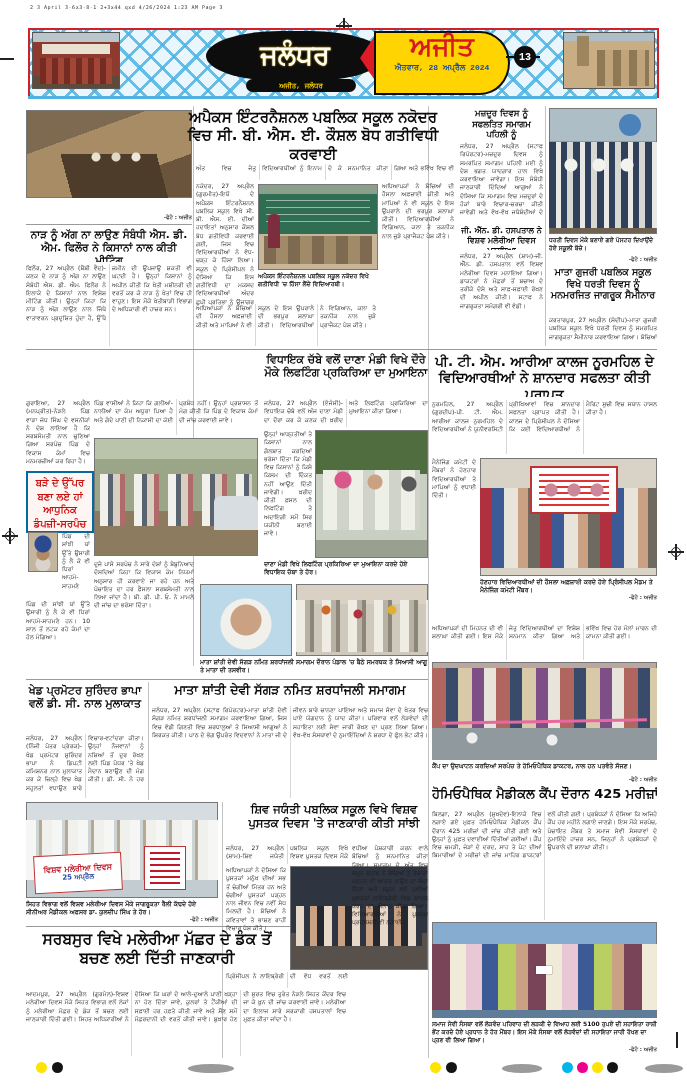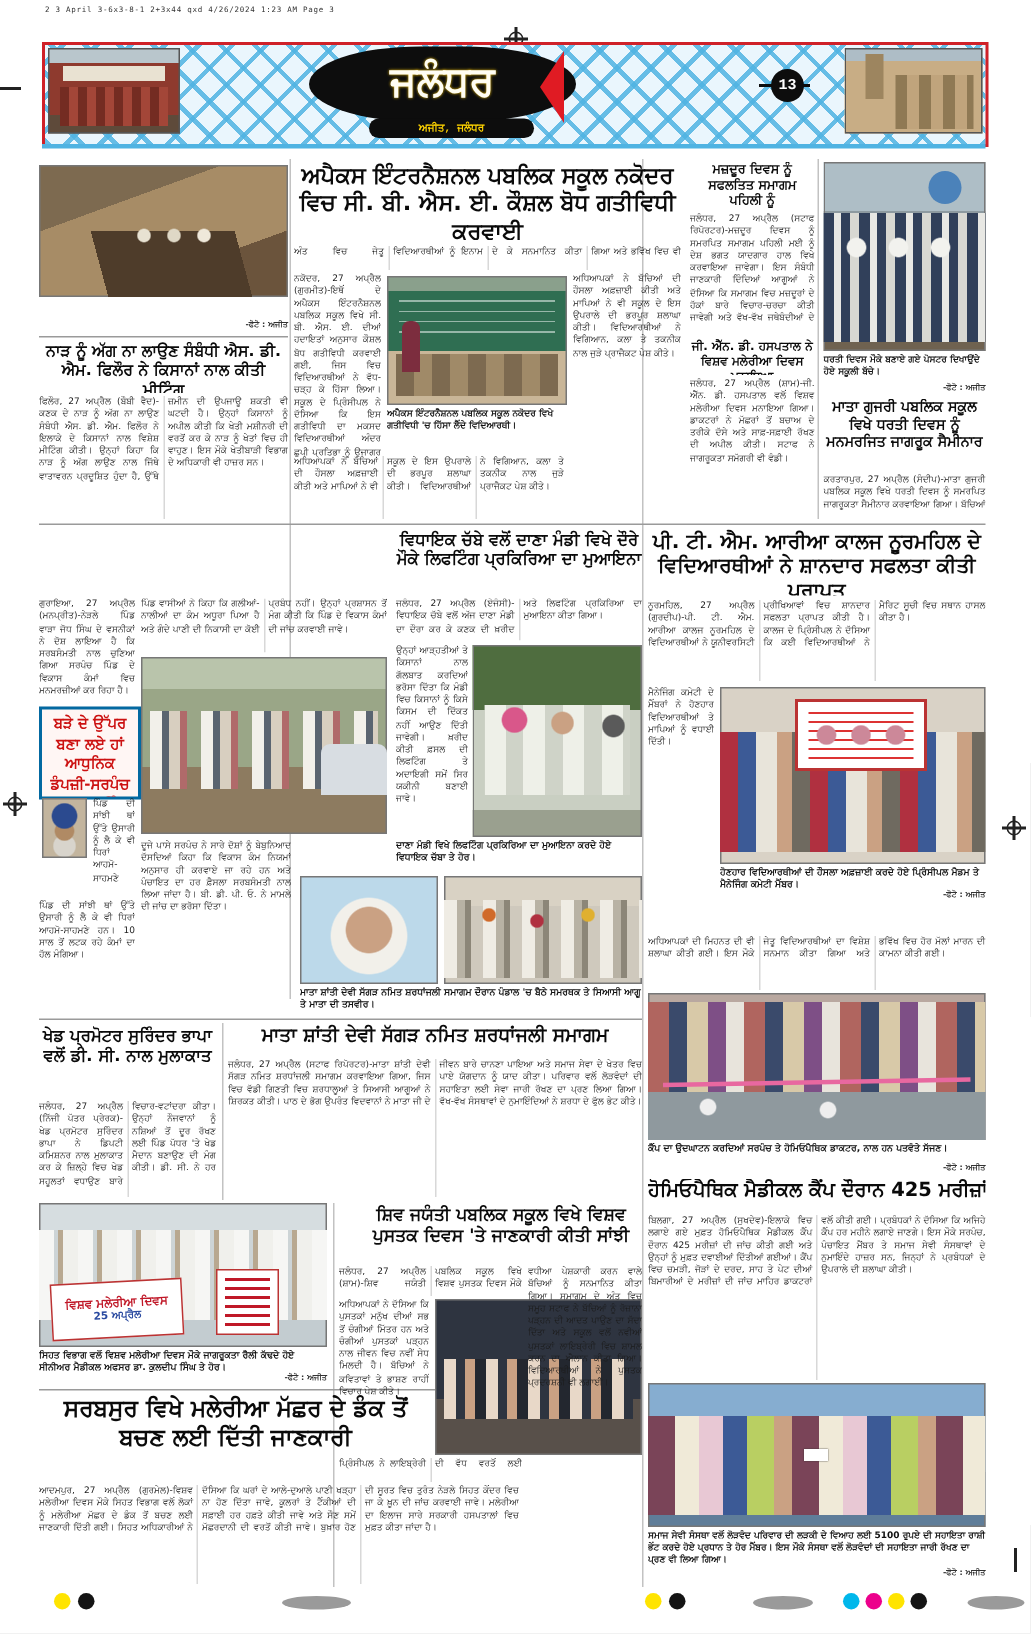--- a/index.html
+++ b/index.html
@@ -68,20 +68,25 @@
          display:flex;align-items:center;justify-content:center;">
       <span style="color:#fffdf3;font-weight:bold;font-size:27px;text-shadow:0 0 2px #f6c40a;">ਜਲੰਧਰ</span>
     </div>
     <div class="abs" style="left:216px;top:49px;width:110px;height:13px;background:#0d0d0d;border-radius:7px;
          display:flex;align-items:center;justify-content:center;">
       <span style="color:#ffd400;font-size:7px;font-weight:bold;">ਅਜੀਤ, ਜਲੰਧਰ</span>
     </div>
 
     <div class="abs" style="left:330px;top:4px;width:16px;height:48px;background:#e01b23;clip-path:polygon(100% 0,0 50%,100% 100%);"></div>
 
+    <div class="abs" style="left:344px;top:1px;width:132px;height:60px;background:#ffd400;border:2px solid #0d0d0d;
+         border-radius:0 30px 30px 0 / 0 50% 50% 0;">
+      <div style="text-align:center;color:#d71920;font-weight:bold;font-size:26px;line-height:1.1;margin-top:1px;">ਅਜੀਤ</div>
+      <div style="text-align:center;color:#1a4fa0;font-weight:bold;font-size:8px;">ਐਤਵਾਰ, 28 ਅਪ੍ਰੈਲ 2024</div>
+    </div>
     <div class="abs" style="left:476px;top:26px;width:34px;height:2px;background:#0d0d0d;"></div>
     <div class="abs" style="left:484px;top:16px;width:22px;height:22px;background:#0d0d0d;border-radius:50%;
          display:flex;align-items:center;justify-content:center;">
       <span style="color:#fff;font-size:10px;font-weight:bold;">13</span>
     </div>
   </div>
   <div class="abs" style="left:28px;top:96px;width:629px;height:3px;background:#4fb3e2;"></div>
 
   <div class="vr" style="left:193px;top:106px;height:560px;"></div>
   <div class="vr" style="left:428px;top:106px;height:952px;"></div>
@@ -95,21 +100,21 @@
     <div class="abs" style="left:60px;top:40px;width:60px;height:14px;background:
       radial-gradient(circle 5px at 10px 7px,#e8e2d2 0 4px,transparent 5px),
       radial-gradient(circle 5px at 30px 7px,#dfd8c6 0 4px,transparent 5px),
       radial-gradient(circle 5px at 50px 7px,#efe8da 0 4px,transparent 5px);"></div>
   </div>
   <div class="abs credit" style="left:120px;top:214px;width:72px;">-ਫੋਟੋ : ਅਜੀਤ</div>
   <div class="hr" style="left:26px;top:224px;width:166px;"></div>
   <div class="abs hl" style="left:26px;top:228px;width:166px;height:34px;font-size:10.5px;">ਨਾੜ ਨੂੰ ਅੱਗ ਨਾ ਲਾਉਣ ਸੰਬੰਧੀ ਐਸ. ਡੀ. ਐਮ. ਫਿਲੌਰ ਨੇ ਕਿਸਾਨਾਂ ਨਾਲ ਕੀਤੀ ਮੀਟਿੰਗ</div>
   <div class="abs body-txt" style="left:26px;top:264px;width:166px;height:82px;column-count:2;">ਫਿਲੌਰ, 27 ਅਪ੍ਰੈਲ (ਬੌਬੀ ਵੈਦ)-ਕਣਕ ਦੇ ਨਾੜ ਨੂੰ ਅੱਗ ਨਾ ਲਾਉਣ ਸੰਬੰਧੀ ਐਸ. ਡੀ. ਐਮ. ਫਿਲੌਰ ਨੇ ਇਲਾਕੇ ਦੇ ਕਿਸਾਨਾਂ ਨਾਲ ਵਿਸ਼ੇਸ਼ ਮੀਟਿੰਗ ਕੀਤੀ। ਉਨ੍ਹਾਂ ਕਿਹਾ ਕਿ ਨਾੜ ਨੂੰ ਅੱਗ ਲਾਉਣ ਨਾਲ ਜਿੱਥੇ ਵਾਤਾਵਰਨ ਪ੍ਰਦੂਸ਼ਿਤ ਹੁੰਦਾ ਹੈ, ਉੱਥੇ ਜ਼ਮੀਨ ਦੀ ਉਪਜਾਊ ਸ਼ਕਤੀ ਵੀ ਘਟਦੀ ਹੈ। ਉਨ੍ਹਾਂ ਕਿਸਾਨਾਂ ਨੂੰ ਅਪੀਲ ਕੀਤੀ ਕਿ ਖੇਤੀ ਮਸ਼ੀਨਰੀ ਦੀ ਵਰਤੋਂ ਕਰ ਕੇ ਨਾੜ ਨੂੰ ਖੇਤਾਂ ਵਿਚ ਹੀ ਵਾਹੁਣ। ਇਸ ਮੌਕੇ ਖੇਤੀਬਾੜੀ ਵਿਭਾਗ ਦੇ ਅਧਿਕਾਰੀ ਵੀ ਹਾਜ਼ਰ ਸਨ।</div>
 
-  <div class="abs hl" style="left:196px;top:108px;width:258px;height:52px;font-size:15px;">ਅਪੈਕਸ ਇੰਟਰਨੈਸ਼ਨਲ ਪਬਲਿਕ ਸਕੂਲ ਨਕੋਦਰ ਵਿਚ ਸੀ. ਬੀ. ਐਸ. ਈ. ਕੌਸ਼ਲ ਬੋਧ ਗਤੀਵਿਧੀ ਕਰਵਾਈ</div>
+  <div class="abs hl" style="left:184px;top:108px;width:258px;height:52px;font-size:15px;">ਅਪੈਕਸ ਇੰਟਰਨੈਸ਼ਨਲ ਪਬਲਿਕ ਸਕੂਲ ਨਕੋਦਰ ਵਿਚ ਸੀ. ਬੀ. ਐਸ. ਈ. ਕੌਸ਼ਲ ਬੋਧ ਗਤੀਵਿਧੀ ਕਰਵਾਈ</div>
   <div class="abs body-txt" style="left:196px;top:164px;width:258px;height:16px;column-count:4;">ਅੰਤ ਵਿਚ ਜੇਤੂ ਵਿਦਿਆਰਥੀਆਂ ਨੂੰ ਇਨਾਮ ਦੇ ਕੇ ਸਨਮਾਨਿਤ ਕੀਤਾ ਗਿਆ ਅਤੇ ਭਵਿੱਖ ਵਿਚ ਵੀ ਅਜਿਹੀਆਂ ਗਤੀਵਿਧੀਆਂ ਜਾਰੀ ਰੱਖਣ ਦਾ ਭਰੋਸਾ ਦਿੱਤਾ ਗਿਆ। ਸਮੂਹ ਸਟਾਫ ਨੇ ਬੱਚਿਆਂ ਦੀ ਮਿਹਨਤ ਦੀ ਪ੍ਰਸ਼ੰਸਾ ਕੀਤੀ।</div>
   <div class="abs body-txt" style="left:196px;top:182px;width:58px;height:126px;column-count:1;">ਨਕੋਦਰ, 27 ਅਪ੍ਰੈਲ (ਗੁਰਮੀਤ)-ਇਥੋਂ ਦੇ ਅਪੈਕਸ ਇੰਟਰਨੈਸ਼ਨਲ ਪਬਲਿਕ ਸਕੂਲ ਵਿਖੇ ਸੀ. ਬੀ. ਐਸ. ਈ. ਦੀਆਂ ਹਦਾਇਤਾਂ ਅਨੁਸਾਰ ਕੌਸ਼ਲ ਬੋਧ ਗਤੀਵਿਧੀ ਕਰਵਾਈ ਗਈ, ਜਿਸ ਵਿਚ ਵਿਦਿਆਰਥੀਆਂ ਨੇ ਵੱਧ-ਚੜ੍ਹ ਕੇ ਹਿੱਸਾ ਲਿਆ। ਸਕੂਲ ਦੇ ਪ੍ਰਿੰਸੀਪਲ ਨੇ ਦੱਸਿਆ ਕਿ ਇਸ ਗਤੀਵਿਧੀ ਦਾ ਮਕਸਦ ਵਿਦਿਆਰਥੀਆਂ ਅੰਦਰ ਛੁਪੀ ਪ੍ਰਤਿਭਾ ਨੂੰ ਉਜਾਗਰ ਕਰਨਾ ਹੈ। ਇਸ ਮੌਕੇ ਵੱਖ-ਵੱਖ ਜਮਾਤਾਂ ਦੇ ਵਿਦਿਆਰਥੀਆਂ ਨੇ ਮਾਡਲ, ਚਾਰਟ ਤੇ ਹੱਥੀਂ ਬਣਾਈਆਂ ਵਸਤਾਂ ਦੀ ਪ੍ਰਦਰਸ਼ਨੀ ਲਗਾਈ।</div>
   <div class="photo" style="left:258px;top:184px;width:120px;height:86px;background:linear-gradient(180deg,#8aa08c 0 12%,#2f6e52 12% 58%,#c9b698 58% 100%);">
     <div class="abs" style="left:8px;top:14px;width:104px;height:30px;background:
       repeating-linear-gradient(0deg,transparent 0 6px,rgba(255,255,255,.5) 6px 7px);"></div>
     <div class="abs" style="left:6px;top:52px;width:108px;height:28px;background:
       repeating-linear-gradient(90deg,#7d6a50 0 12px,#a08a68 12px 24px);"></div>
     <div class="abs" style="left:10px;top:30px;width:12px;height:34px;background:#7c2d3e;border-radius:5px 5px 0 0;"></div>
   </div>
   <div class="abs cap" style="left:258px;top:272px;width:120px;height:26px;font-size:6px;">ਅਪੈਕਸ ਇੰਟਰਨੈਸ਼ਨਲ ਪਬਲਿਕ ਸਕੂਲ ਨਕੋਦਰ ਵਿਖੇ ਗਤੀਵਿਧੀ 'ਚ ਹਿੱਸਾ ਲੈਂਦੇ ਵਿਦਿਆਰਥੀ।</div>

